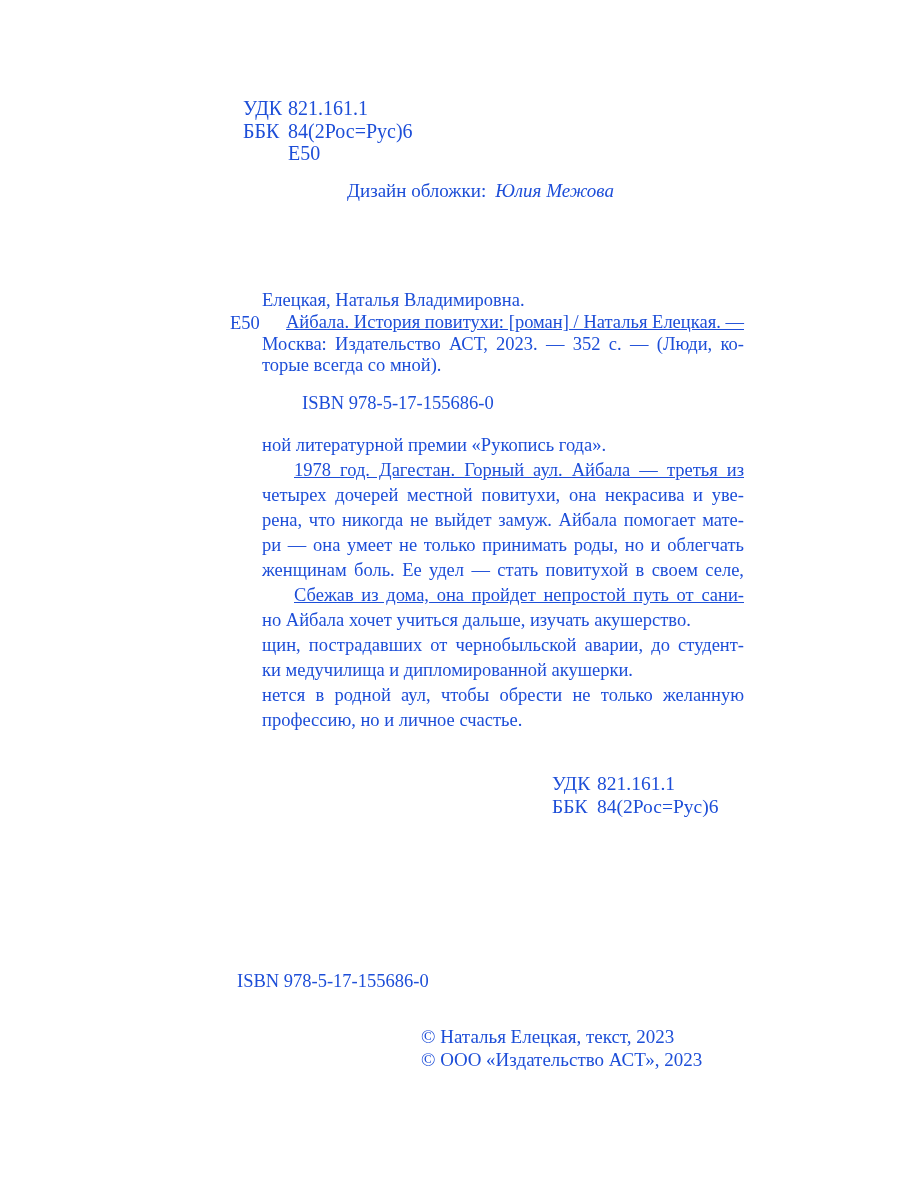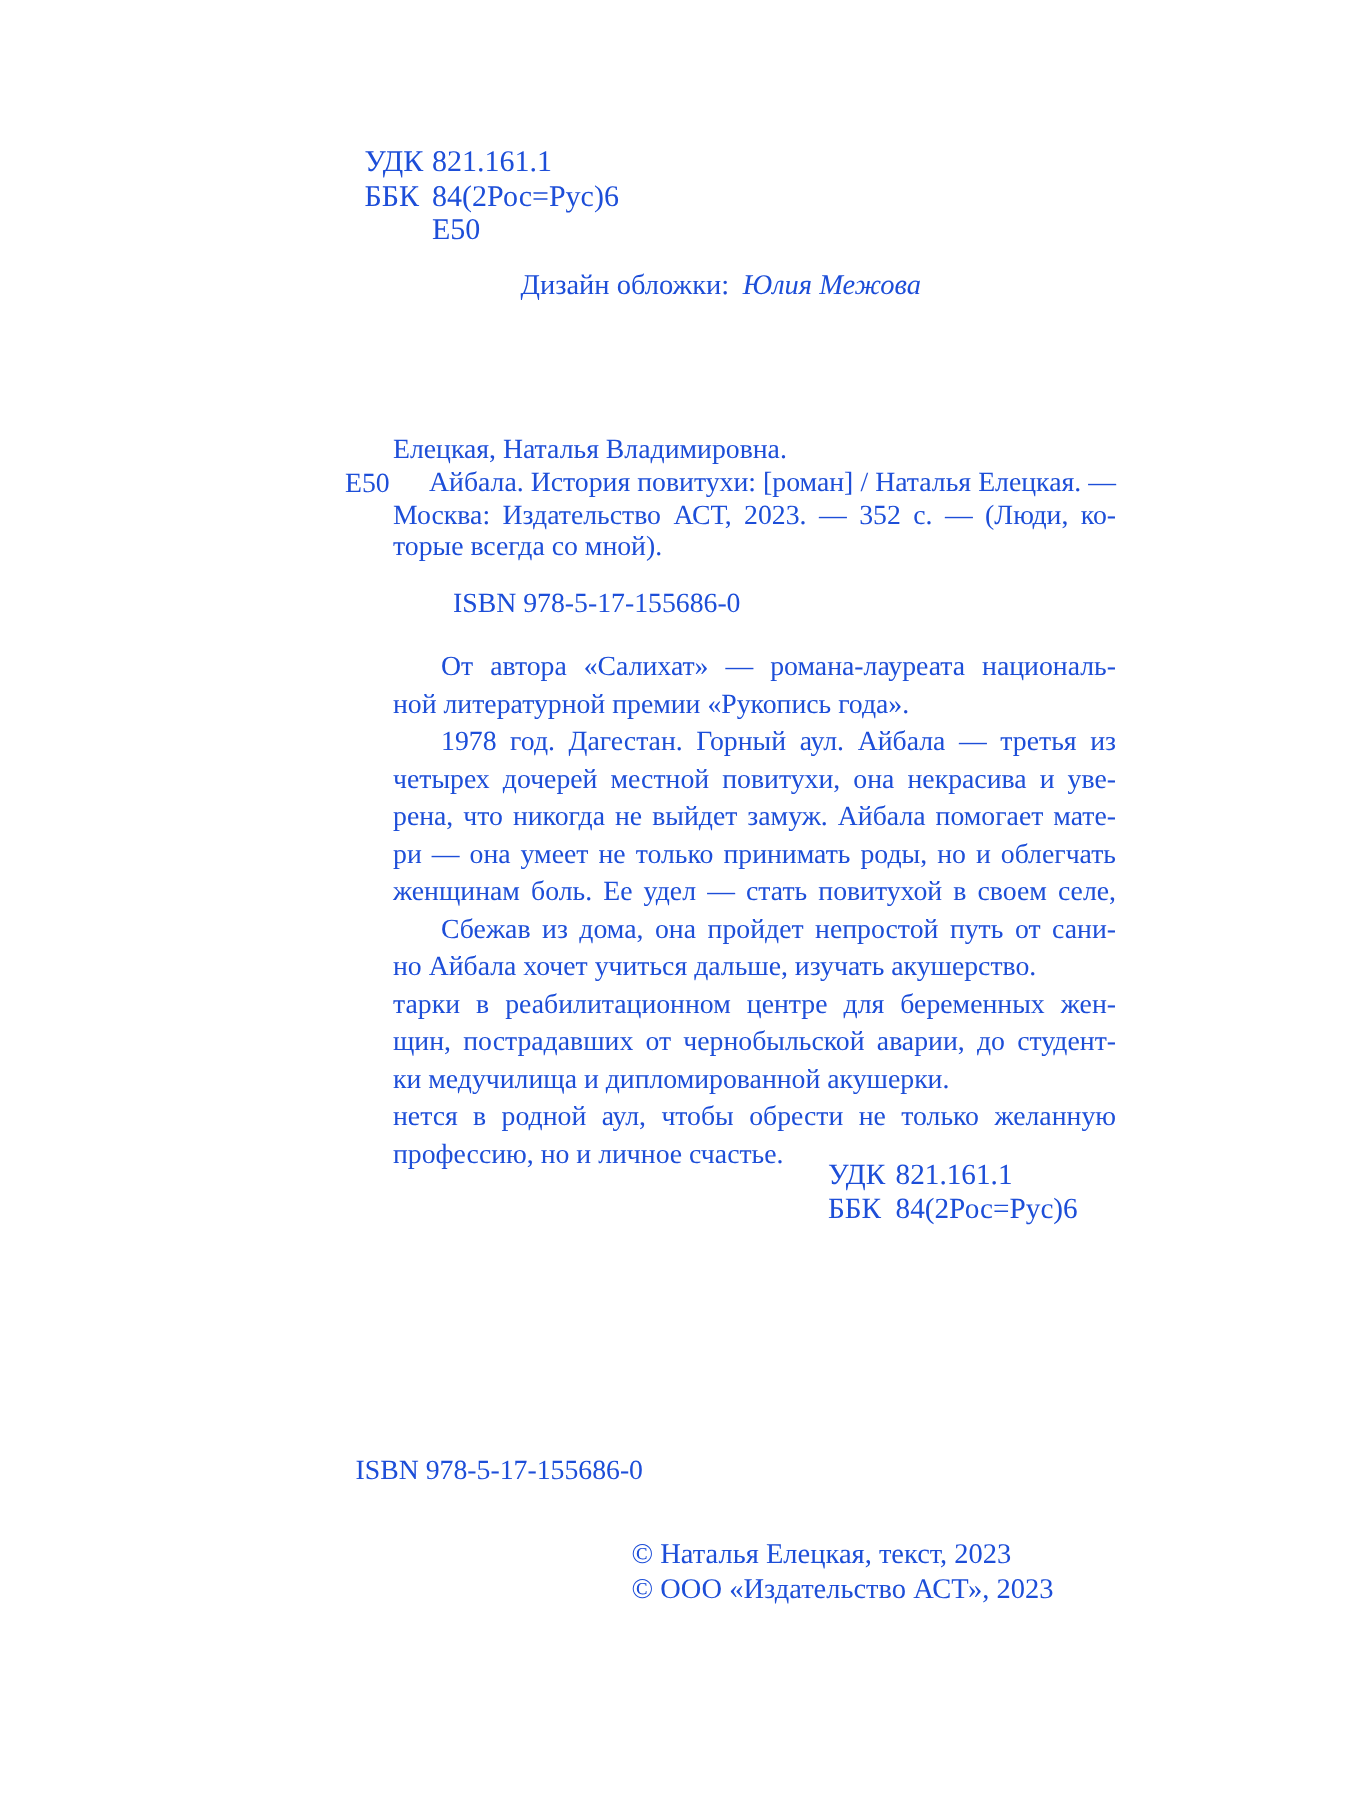--- a/index.html
+++ b/index.html
@@ -56,21 +56,21 @@
   .jline {
     text-align: justify;
     text-align-last: justify;
     -moz-text-align-last: justify;
     white-space: normal;
   }
   .jline.end {
     text-align-last: left;
     -moz-text-align-last: left;
   }
-  .jline.first { text-indent: 24px; }
+  .jline.first { text-indent: 24px; text-decoration: underline; }
 
   .isbn-top {
     position: absolute;
     left: 302px;
     top: 393px;
     font-size: 18.5px;
     white-space: nowrap;
   }
 
   
@@ -141,32 +141,30 @@
     <div class="bib-lines">
       <div class="jline first">Айбала. История повитухи: [роман] / Наталья Елецкая. —</div>
       <div class="jline">Москва: Издательство АСТ, 2023. — 352 с. — (Люди, ко-</div>
       <div class="jline end">торые всегда со мной).</div>
     </div>
   </div>
 
   <div class="isbn-top">ISBN 978-5-17-155686-0</div>
 
   <div class="annotation">
-    <div class="jline first">От автора «Салихат» — романа-лауреата националь-</div>
     <div class="jline end">ной литературной премии «Рукопись года».</div>
 
     <div class="jline first">1978 год. Дагестан. Горный аул. Айбала — третья из</div>
     <div class="jline">четырех дочерей местной повитухи, она некрасива и уве-</div>
     <div class="jline">рена, что никогда не выйдет замуж. Айбала помогает мате-</div>
     <div class="jline">ри — она умеет не только принимать роды, но и облегчать</div>
     <div class="jline">женщинам боль. Ее удел — стать повитухой в своем селе,</div>
     <div class="jline first">Сбежав из дома, она пройдет непростой путь от сани-</div>
 
     <div class="jline end">но Айбала хочет учиться дальше, изучать акушерство.</div>
-    <div class="jline">тарки в реабилитационном центре для беременных жен-</div>
     <div class="jline">щин, пострадавших от чернобыльской аварии, до студент-</div>
     <div class="jline end">ки медучилища и дипломированной акушерки.</div>
 
     <div class="jline">нется в родной аул, чтобы обрести не только желанную</div>
     <div class="jline end">профессию, но и личное счастье.</div>
   </div>
 
   <div class="bottom-codes">
     <div class="code-row">
       <span class="label">УДК</span>

